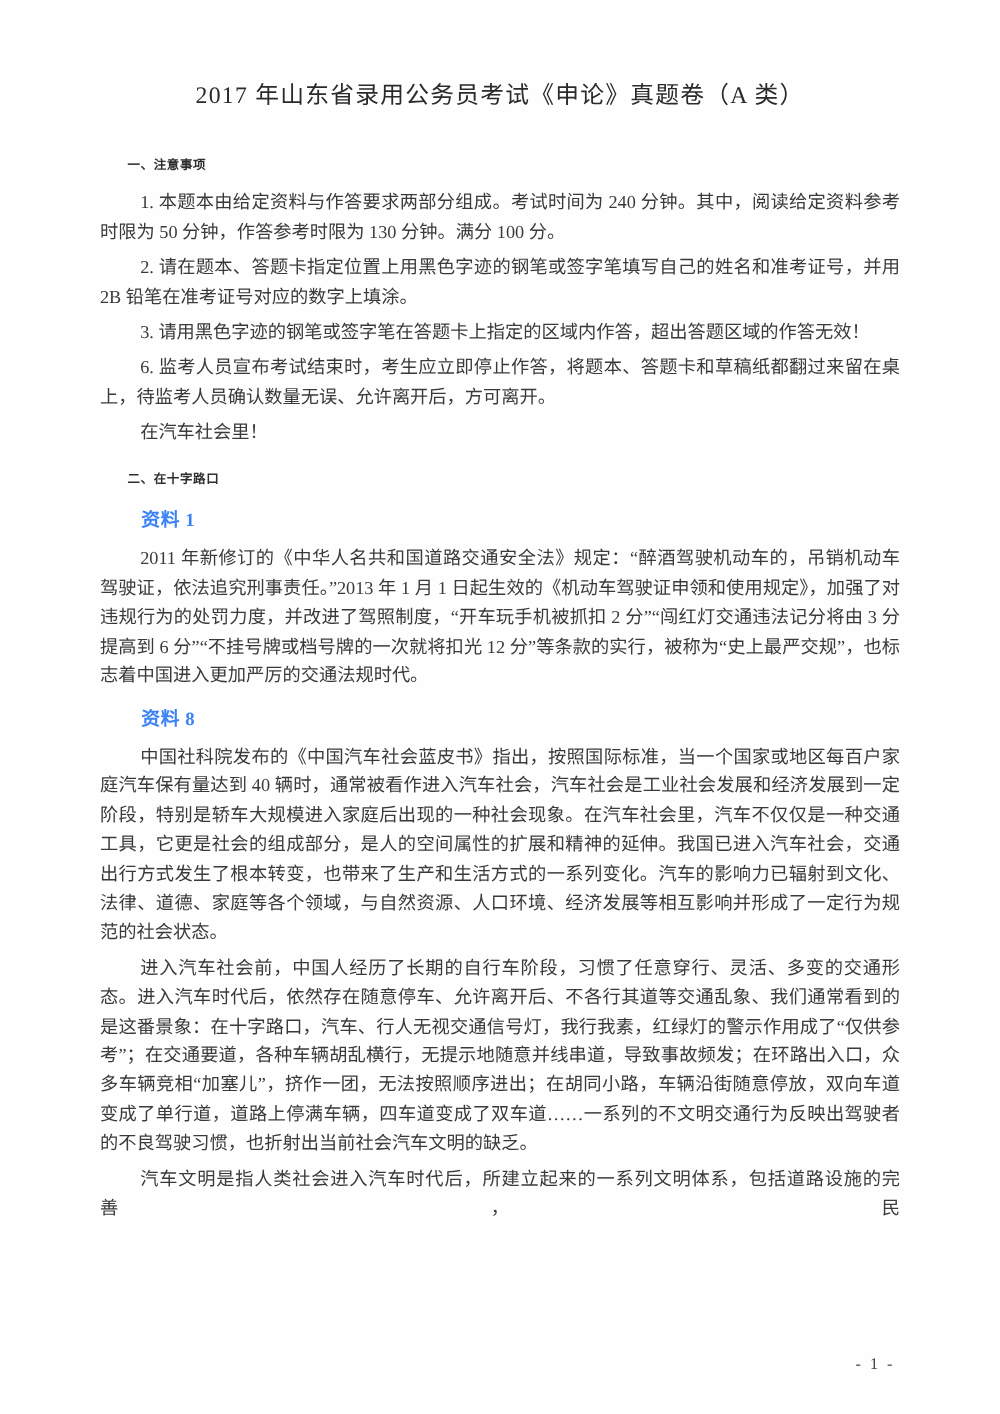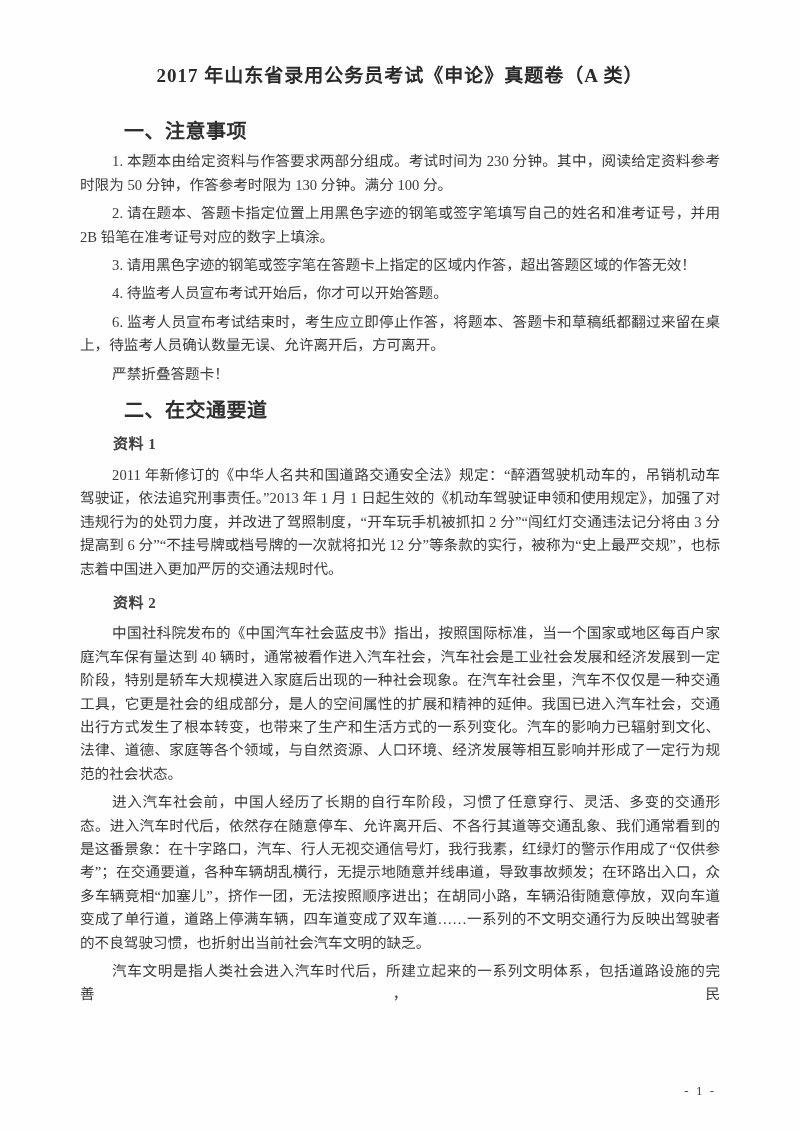--- a/index.html
+++ b/index.html
@@ -11,40 +11,40 @@
     margin: 0 auto;
     background: #fefefe;
     padding: 54px 80px 0 80px;
     overflow: hidden;
     font-family: "Liberation Serif", "DejaVu Serif", serif;
     color: #3a3a3a;
   }
   .title {
     text-align: center;
     font-size: 19px;
-    font-weight: bold;
+    font-weight: normal;
     color: #2a2a2a;
     letter-spacing: 1px;
     margin-top: 6px;
   }
   .body-text {
     font-size: 14.6px;
     line-height: 23.4px;
   }
   h2.sec-heading {
-    font-size: 20px;
+    font-size: 10px;
     font-weight: bold;
     color: #2e2e2e;
     text-indent: 2.2em;
     letter-spacing: 0.5px;
   }
   h3.sub-heading {
     font-size: 15px;
     font-weight: bold;
-    color: #404040;
+    color: #3b82f6;
     text-indent: 2.2em;
     letter-spacing: 0.5px;
   }
   .notice-heading { margin-top: 33px; margin-bottom: 7px; }
   .materials-heading { margin-top: 13px; margin-bottom: 7px; }
   .sub-heading { margin-top: 11px; margin-bottom: 7px; }
   p.para {
     font-size: 14.6px;
     line-height: 23.4px;
     text-align: justify;
@@ -68,34 +68,33 @@
 </style>
 </head>
 <body>
 
 <div class="page">
 
   <h1 class="title">2017 年山东省录用公务员考试《申论》真题卷（A 类）</h1>
 
   <section class="body-text">
     <h2 class="sec-heading notice-heading">一、注意事项</h2>
-    <p class="para">1. 本题本由给定资料与作答要求两部分组成。考试时间为 230 分钟。其中，阅读给定资料参考时限为 50 分钟，作答参考时限为 130 分钟。满分 100 分。</p>
+    <p class="para">1. 本题本由给定资料与作答要求两部分组成。考试时间为 240 分钟。其中，阅读给定资料参考时限为 50 分钟，作答参考时限为 130 分钟。满分 100 分。</p>
     <p class="para">2. 请在题本、答题卡指定位置上用黑色字迹的钢笔或签字笔填写自己的姓名和准考证号，并用 2B 铅笔在准考证号对应的数字上填涂。</p>
     <p class="para">3. 请用黑色字迹的钢笔或签字笔在答题卡上指定的区域内作答，超出答题区域的作答无效！</p>
-    <p class="para">4. 待监考人员宣布考试开始后，你才可以开始答题。</p>
     <p class="para">6. 监考人员宣布考试结束时，考生应立即停止作答，将题本、答题卡和草稿纸都翻过来留在桌上，待监考人员确认数量无误、允许离开后，方可离开。</p>
-    <p class="para warning">严禁折叠答题卡！</p>
+    <p class="para warning">在汽车社会里！</p>
   </section>
 
   <section class="body-text">
-    <h2 class="sec-heading materials-heading">二、在交通要道</h2>
+    <h2 class="sec-heading materials-heading">二、在十字路口</h2>
 
     <h3 class="sub-heading">资料 1</h3>
     <p class="para">2011 年新修订的《中华人名共和国道路交通安全法》规定：“醉酒驾驶机动车的，吊销机动车驾驶证，依法追究刑事责任。”2013 年 1 月 1 日起生效的《机动车驾驶证申领和使用规定》，加强了对违规行为的处罚力度，并改进了驾照制度，“开车玩手机被抓扣 2 分”“闯红灯交通违法记分将由 3 分提高到 6 分”“不挂号牌或档号牌的一次就将扣光 12 分”等条款的实行，被称为“史上最严交规”，也标志着中国进入更加严厉的交通法规时代。</p>
 
-    <h3 class="sub-heading">资料 2</h3>
+    <h3 class="sub-heading">资料 8</h3>
     <p class="para">中国社科院发布的《中国汽车社会蓝皮书》指出，按照国际标准，当一个国家或地区每百户家庭汽车保有量达到 40 辆时，通常被看作进入汽车社会，汽车社会是工业社会发展和经济发展到一定阶段，特别是轿车大规模进入家庭后出现的一种社会现象。在汽车社会里，汽车不仅仅是一种交通工具，它更是社会的组成部分，是人的空间属性的扩展和精神的延伸。我国已进入汽车社会，交通出行方式发生了根本转变，也带来了生产和生活方式的一系列变化。汽车的影响力已辐射到文化、法律、道德、家庭等各个领域，与自然资源、人口环境、经济发展等相互影响并形成了一定行为规范的社会状态。</p>
     <p class="para">进入汽车社会前，中国人经历了长期的自行车阶段，习惯了任意穿行、灵活、多变的交通形态。进入汽车时代后，依然存在随意停车、允许离开后、不各行其道等交通乱象、我们通常看到的是这番景象：在十字路口，汽车、行人无视交通信号灯，我行我素，红绿灯的警示作用成了“仅供参考”；在交通要道，各种车辆胡乱横行，无提示地随意并线串道，导致事故频发；在环路出入口，众多车辆竞相“加塞儿”，挤作一团，无法按照顺序进出；在胡同小路，车辆沿街随意停放，双向车道变成了单行道，道路上停满车辆，四车道变成了双车道……一系列的不文明交通行为反映出驾驶者的不良驾驶习惯，也折射出当前社会汽车文明的缺乏。</p>
     <p class="para cut-line">汽车文明是指人类社会进入汽车时代后，所建立起来的一系列文明体系，包括道路设施的完善，民</p>
   </section>
 
   <div class="page-footer">- 1 -</div>
 </div>
 
 </body></html>

